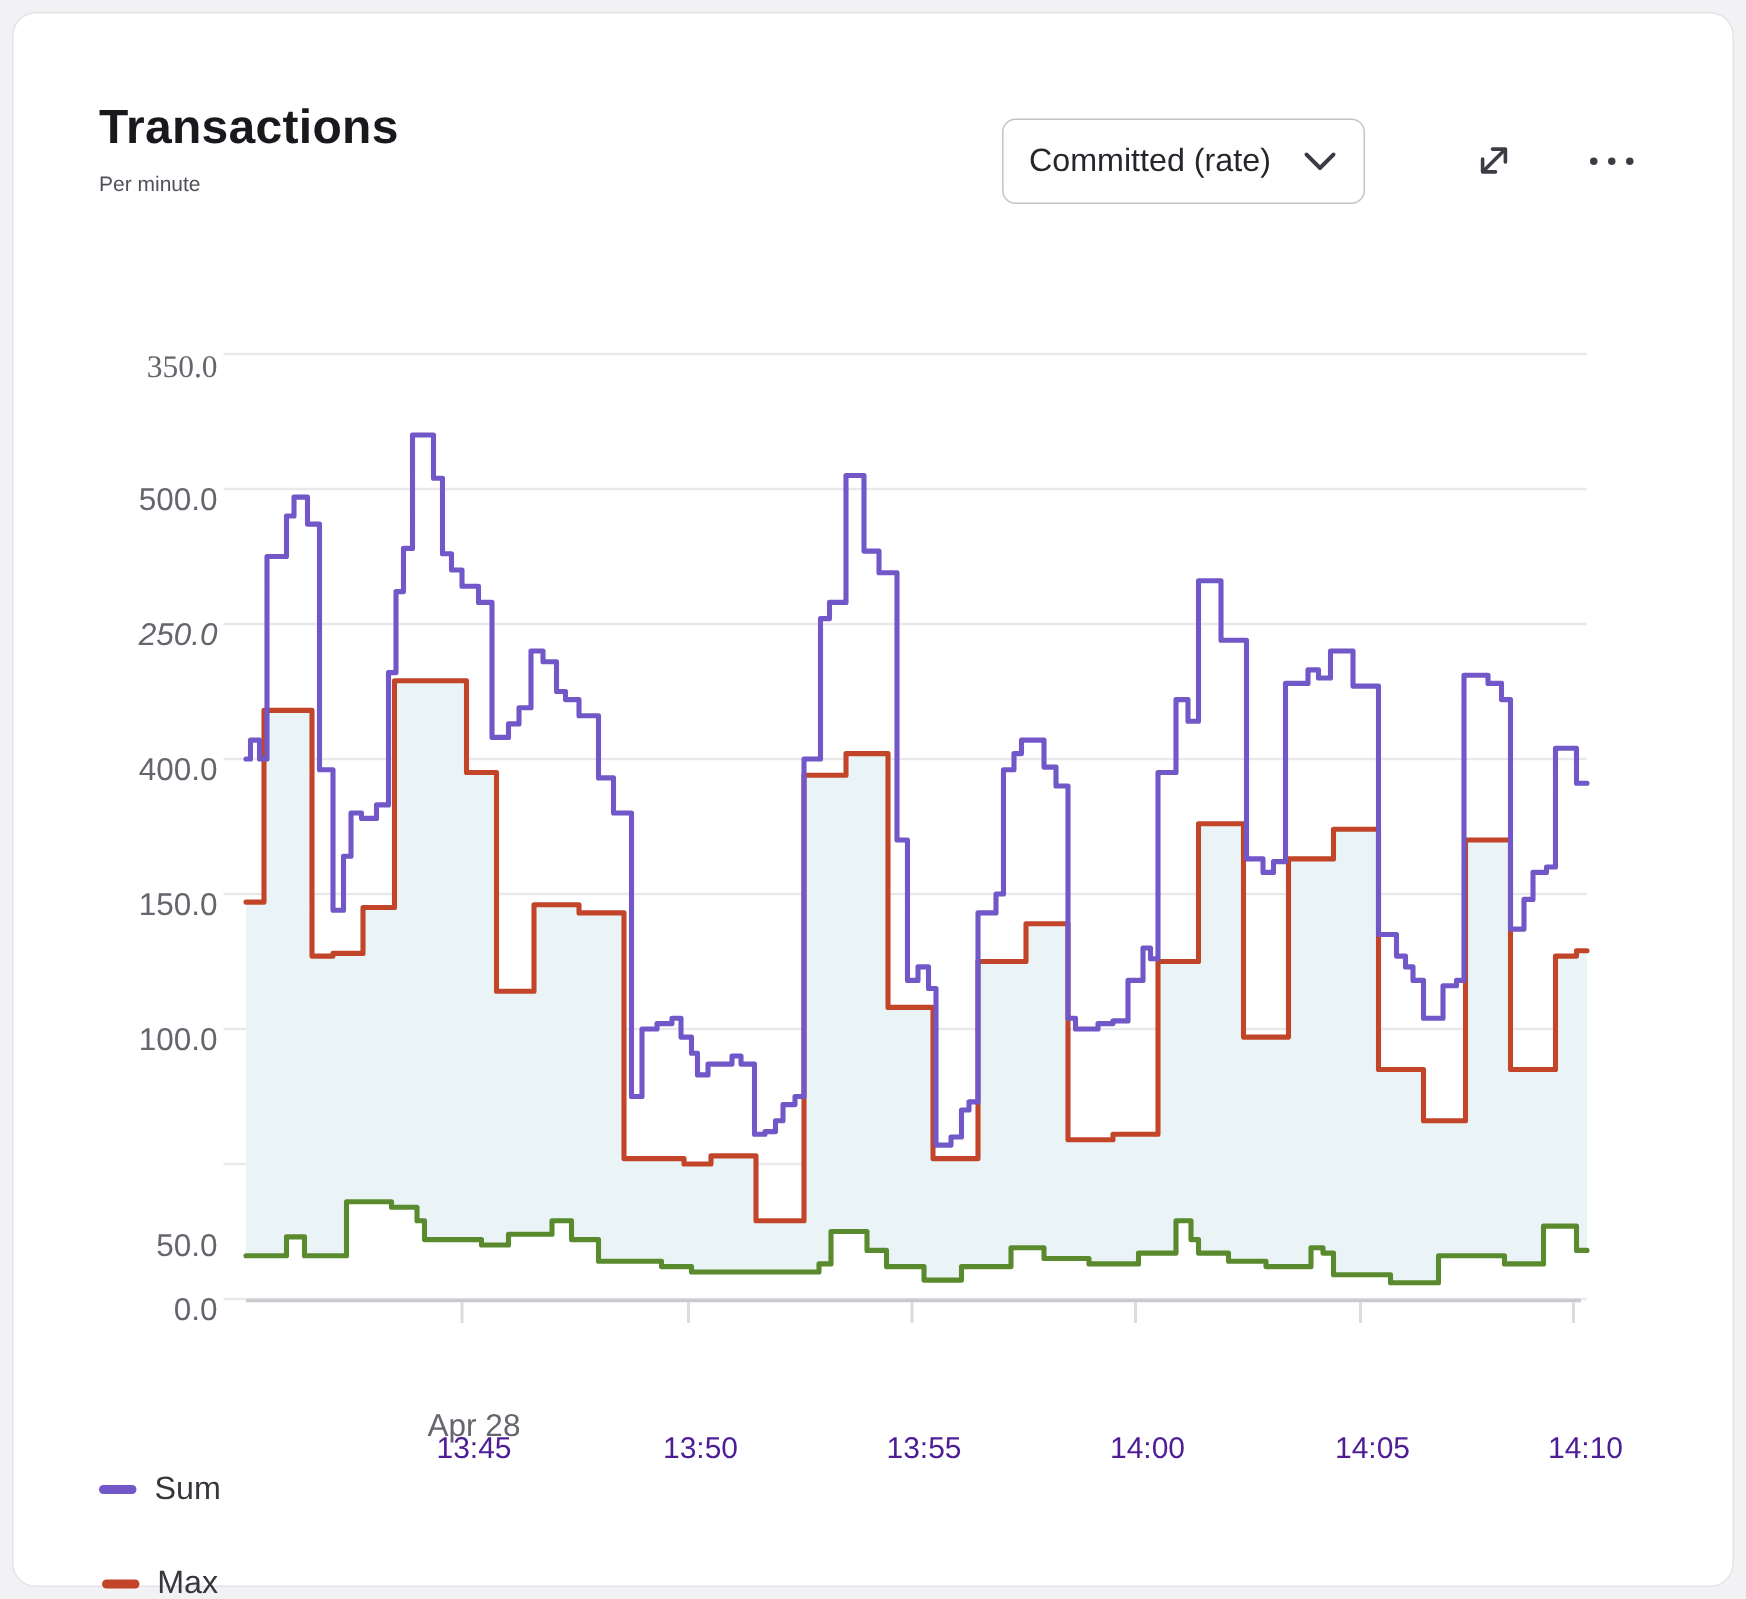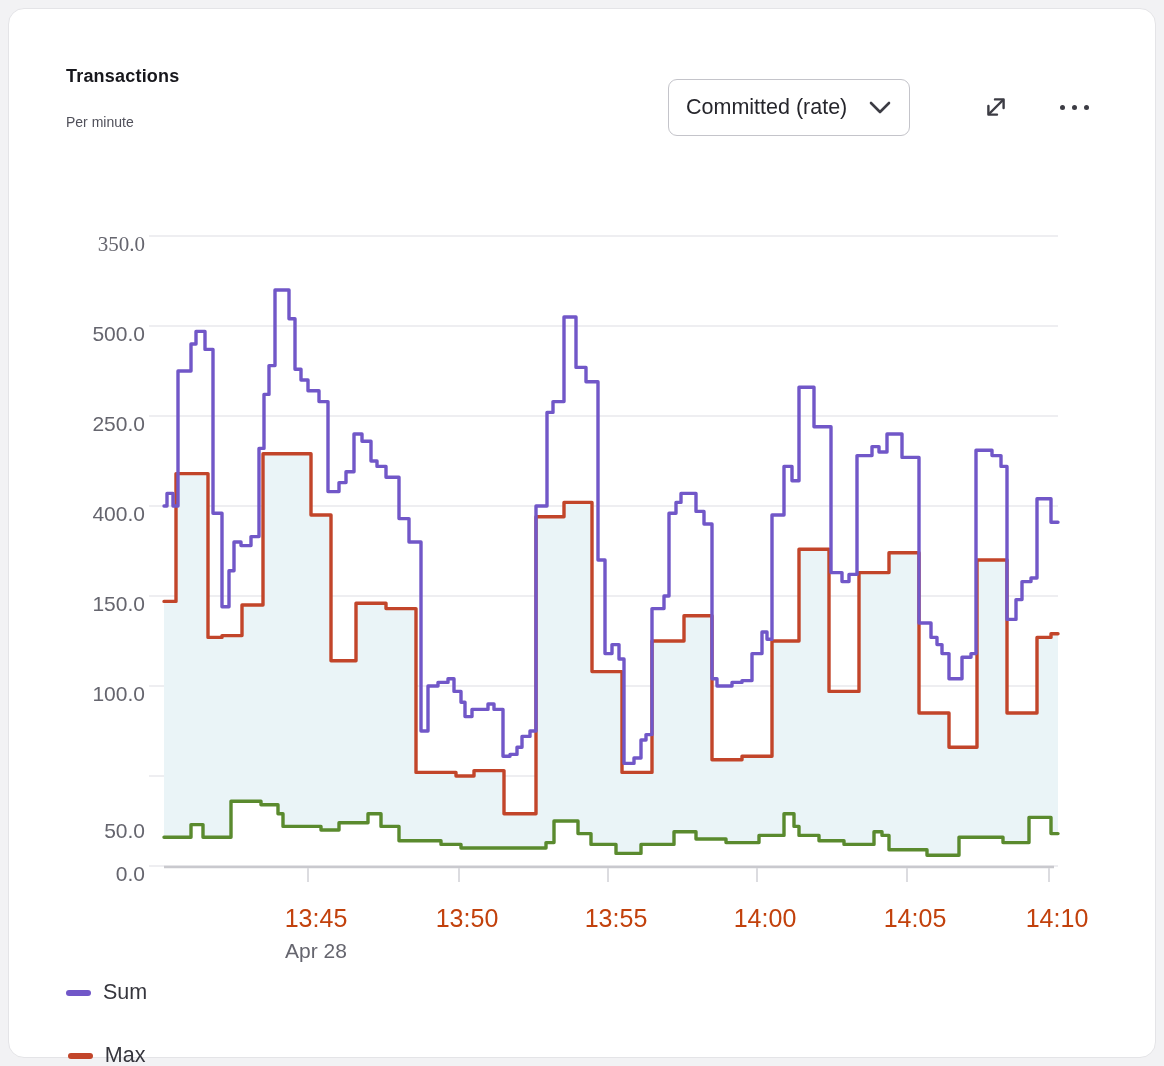--- a/index.html
+++ b/index.html
@@ -1,30 +1,30 @@
 <!DOCTYPE html>
 <html><head>
 <meta charset="utf-8">
 <style>
   html,body{margin:0;padding:0;background:#f2f2f4;width:1164px;height:1066px;overflow:hidden;
     font-family:"Liberation Sans","DejaVu Sans",sans-serif;}
   .card{position:absolute;left:8px;top:8px;width:1146px;height:1048px;background:#ffffff;
     border:1px solid #e4e4e7;border-radius:16px;}
-  .title{position:absolute;left:57px;top:57px;font-size:18px;font-weight:700;color:#18181d;letter-spacing:.2px;}
+  .title{position:absolute;left:57px;top:57px;font-size:32px;font-weight:700;color:#18181d;letter-spacing:.2px;}
   .subtitle{position:absolute;left:57px;top:105px;font-size:14px;font-weight:400;color:#50505a;}
   .dropdown{position:absolute;left:659px;top:70px;width:242px;height:57px;border:1px solid #c4c4ca;
     border-radius:9px;background:#fff;display:flex;align-items:center;justify-content:space-between;
     padding:0 18px 0 17px;box-sizing:border-box;cursor:pointer;}
   .dropdown-label{font-size:21.5px;color:#26262c;}
   .icon-btn{position:absolute;width:42px;height:42px;display:flex;align-items:center;justify-content:center;
     cursor:pointer;border-radius:6px;}
   .dots{display:flex;gap:7px;align-items:center;}
   .dot{width:5px;height:5px;border-radius:50%;background:#3c3c44;}
   .ylab{position:absolute;width:80px;text-align:right;font-size:21px;color:#65656e;line-height:28px;}
-  .xlab{position:absolute;width:90px;text-align:center;font-size:25px;color:#c2410c;line-height:28px;}
+  .xlab{position:absolute;width:90px;text-align:center;font-size:20px;color:#4c1d95;line-height:28px;margin-top:48px;}
   .datelab{position:absolute;width:110px;text-align:center;font-size:21px;color:#65656e;}
   .legend{position:absolute;left:57px;top:971px;display:flex;align-items:center;gap:38px;flex-direction:column;}
   .legend-item{display:flex;align-items:center;gap:12px;cursor:pointer;}
   .legend-swatch{width:25px;height:6px;border-radius:3px;background:#999;}
   .legend-label{font-size:21.5px;color:#36363d;}
 </style>
 </head>
 <body>
 
 <div class="card">
@@ -76,21 +76,21 @@
       <line x1="756" x2="756" y1="867" y2="881" stroke="#dcdce0" stroke-width="2"></line>
       <line x1="906" x2="906" y1="867" y2="881" stroke="#dcdce0" stroke-width="2"></line>
       <line x1="1048" x2="1048" y1="867" y2="881" stroke="#dcdce0" stroke-width="2"></line>
       <path d="M163.0 836.2 L190.0 836.2 L190.0 823.6 L202.0 823.6 L202.0 836.2 L230.0 836.2 L230.0 800.2 L260.0 800.2 L260.0 803.8 L277.0 803.8 L277.0 812.8 L282.0 812.8 L282.0 825.4 L320.0 825.4 L320.0 829.0 L338.0 829.0 L338.0 821.8 L367.0 821.8 L367.0 812.8 L380.0 812.8 L380.0 825.4 L398.0 825.4 L398.0 839.8 L440.0 839.8 L440.0 843.4 L460.0 843.4 L460.0 847.0 L545.0 847.0 L545.0 841.6 L553.0 841.6 L553.0 820.0 L577.0 820.0 L577.0 832.6 L590.0 832.6 L590.0 843.4 L615.0 843.4 L615.0 852.4 L640.0 852.4 L640.0 843.4 L673.0 843.4 L673.0 830.8 L695.0 830.8 L695.0 838.0 L725.0 838.0 L725.0 841.6 L758.0 841.6 L758.0 834.4 L783.0 834.4 L783.0 812.8 L793.0 812.8 L793.0 825.4 L798.0 825.4 L798.0 834.4 L818.0 834.4 L818.0 839.8 L843.0 839.8 L843.0 843.4 L873.0 843.4 L873.0 830.8 L881.0 830.8 L881.0 834.4 L888.0 834.4 L888.0 848.8 L926.0 848.8 L926.0 854.2 L958.0 854.2 L958.0 836.2 L1002.0 836.2 L1002.0 841.6 L1028.0 841.6 L1028.0 816.4 L1050.0 816.4 L1050.0 832.6 L1057.0 832.6" fill="none" stroke="#5a8a2e" stroke-width="3.4" stroke-linejoin="round" stroke-linecap="round"></path>
       <path d="M163.0 600.4 L175.0 600.4 L175.0 472.6 L207.0 472.6 L207.0 636.4 L221.0 636.4 L221.0 634.6 L241.0 634.6 L241.0 604.0 L262.0 604.0 L262.0 452.8 L310.0 452.8 L310.0 514.0 L330.0 514.0 L330.0 659.8 L355.0 659.8 L355.0 602.2 L385.0 602.2 L385.0 607.6 L415.0 607.6 L415.0 771.4 L455.0 771.4 L455.0 775.0 L473.0 775.0 L473.0 769.6 L503.0 769.6 L503.0 812.8 L535.0 812.8 L535.0 515.8 L563.0 515.8 L563.0 501.4 L591.0 501.4 L591.0 670.6 L621.0 670.6 L621.0 771.4 L651.0 771.4 L651.0 640.0 L683.0 640.0 L683.0 614.8 L711.0 614.8 L711.0 758.8 L741.0 758.8 L741.0 755.2 L771.0 755.2 L771.0 640.0 L798.0 640.0 L798.0 548.2 L828.0 548.2 L828.0 690.4 L858.0 690.4 L858.0 571.6 L888.0 571.6 L888.0 551.8 L918.0 551.8 L918.0 712.0 L948.0 712.0 L948.0 746.2 L976.0 746.2 L976.0 559.0 L1006.0 559.0 L1006.0 712.0 L1036.0 712.0 L1036.0 636.4 L1050.0 636.4 L1050.0 632.8 L1057.0 632.8" fill="none" stroke="#c2452a" stroke-width="3.4" stroke-linejoin="round" stroke-linecap="round"></path>
       <path d="M163.0 505.0 L166.0 505.0 L166.0 492.4 L172.0 492.4 L172.0 505.0 L177.0 505.0 L177.0 370.0 L190.0 370.0 L190.0 343.0 L195.0 343.0 L195.0 330.4 L204.0 330.4 L204.0 348.4 L212.0 348.4 L212.0 512.2 L221.0 512.2 L221.0 605.8 L228.0 605.8 L228.0 569.8 L233.0 569.8 L233.0 541.0 L240.0 541.0 L240.0 544.6 L250.0 544.6 L250.0 535.6 L258.0 535.6 L258.0 447.4 L263.0 447.4 L263.0 393.4 L268.0 393.4 L268.0 364.6 L274.0 364.6 L274.0 289.0 L288.0 289.0 L288.0 317.8 L294.0 317.8 L294.0 368.2 L300.0 368.2 L300.0 379.0 L307.0 379.0 L307.0 389.8 L318.0 389.8 L318.0 400.6 L327.0 400.6 L327.0 490.6 L338.0 490.6 L338.0 481.6 L345.0 481.6 L345.0 470.8 L353.0 470.8 L353.0 433.0 L361.0 433.0 L361.0 440.2 L370.0 440.2 L370.0 460.0 L376.0 460.0 L376.0 465.4 L385.0 465.4 L385.0 476.2 L398.0 476.2 L398.0 517.6 L408.0 517.6 L408.0 541.0 L420.0 541.0 L420.0 730.0 L427.0 730.0 L427.0 685.0 L437.0 685.0 L437.0 681.4 L447.0 681.4 L447.0 677.8 L453.0 677.8 L453.0 690.4 L460.0 690.4 L460.0 701.2 L464.0 701.2 L464.0 715.6 L471.0 715.6 L471.0 708.4 L487.0 708.4 L487.0 703.0 L493.0 703.0 L493.0 708.4 L502.0 708.4 L502.0 755.2 L509.0 755.2 L509.0 753.4 L516.0 753.4 L516.0 746.2 L521.0 746.2 L521.0 735.4 L529.0 735.4 L529.0 730.0 L535.0 730.0 L535.0 505.0 L546.0 505.0 L546.0 411.4 L552.0 411.4 L552.0 400.6 L563.0 400.6 L563.0 316.0 L575.0 316.0 L575.0 366.4 L585.0 366.4 L585.0 380.8 L597.0 380.8 L597.0 559.0 L604.0 559.0 L604.0 652.6 L611.0 652.6 L611.0 643.6 L618.0 643.6 L618.0 658.0 L623.0 658.0 L623.0 762.4 L633.0 762.4 L633.0 757.0 L640.0 757.0 L640.0 739.0 L645.0 739.0 L645.0 733.6 L651.0 733.6 L651.0 607.6 L663.0 607.6 L663.0 595.0 L668.0 595.0 L668.0 512.2 L675.0 512.2 L675.0 501.4 L680.0 501.4 L680.0 492.4 L695.0 492.4 L695.0 510.4 L703.0 510.4 L703.0 523.0 L711.0 523.0 L711.0 677.8 L716.0 677.8 L716.0 685.0 L731.0 685.0 L731.0 681.4 L741.0 681.4 L741.0 679.6 L751.0 679.6 L751.0 652.6 L761.0 652.6 L761.0 631.0 L766.0 631.0 L766.0 638.2 L771.0 638.2 L771.0 514.0 L783.0 514.0 L783.0 465.4 L791.0 465.4 L791.0 479.8 L798.0 479.8 L798.0 386.2 L813.0 386.2 L813.0 425.8 L830.0 425.8 L830.0 571.6 L841.0 571.6 L841.0 580.6 L848.0 580.6 L848.0 573.4 L856.0 573.4 L856.0 454.6 L871.0 454.6 L871.0 445.6 L878.0 445.6 L878.0 451.0 L886.0 451.0 L886.0 433.0 L901.0 433.0 L901.0 456.4 L918.0 456.4 L918.0 622.0 L930.0 622.0 L930.0 636.4 L936.0 636.4 L936.0 643.6 L941.0 643.6 L941.0 652.6 L948.0 652.6 L948.0 677.8 L961.0 677.8 L961.0 656.2 L970.0 656.2 L970.0 652.6 L975.0 652.6 L975.0 449.2 L991.0 449.2 L991.0 454.6 L1000.0 454.6 L1000.0 465.4 L1006.0 465.4 L1006.0 618.4 L1015.0 618.4 L1015.0 598.6 L1021.0 598.6 L1021.0 580.6 L1030.0 580.6 L1030.0 577.0 L1036.0 577.0 L1036.0 497.8 L1050.0 497.8 L1050.0 521.2 L1057.0 521.2" fill="none" stroke="#7157c8" stroke-width="3.4" stroke-linejoin="round" stroke-linecap="round"></path>
     </svg>
 
   <div class="ylab" style="left:56px;top:221px;font-family:Liberation Serif, serif;">350.0</div>
   <div class="ylab" style="left:56px;top:311px;">500.0</div>
-  <div class="ylab" style="left:56px;top:401px;">250.0</div>
+  <div class="ylab" style="left:56px;top:401px;font-style:italic;">250.0</div>
   <div class="ylab" style="left:56px;top:491px;">400.0</div>
   <div class="ylab" style="left:56px;top:581px;">150.0</div>
   <div class="ylab" style="left:56px;top:671px;">100.0</div>
   <div class="ylab" style="left:56px;top:761px;margin-top:47px;">50.0</div>
   <div class="ylab" style="left:56px;top:851px;">0.0</div>
 
   <div class="xlab" style="left:262px;top:895px;">13:45</div>
   <div class="xlab" style="left:413px;top:895px;">13:50</div>
   <div class="xlab" style="left:562px;top:895px;">13:55</div>
   <div class="xlab" style="left:711px;top:895px;">14:00</div>

